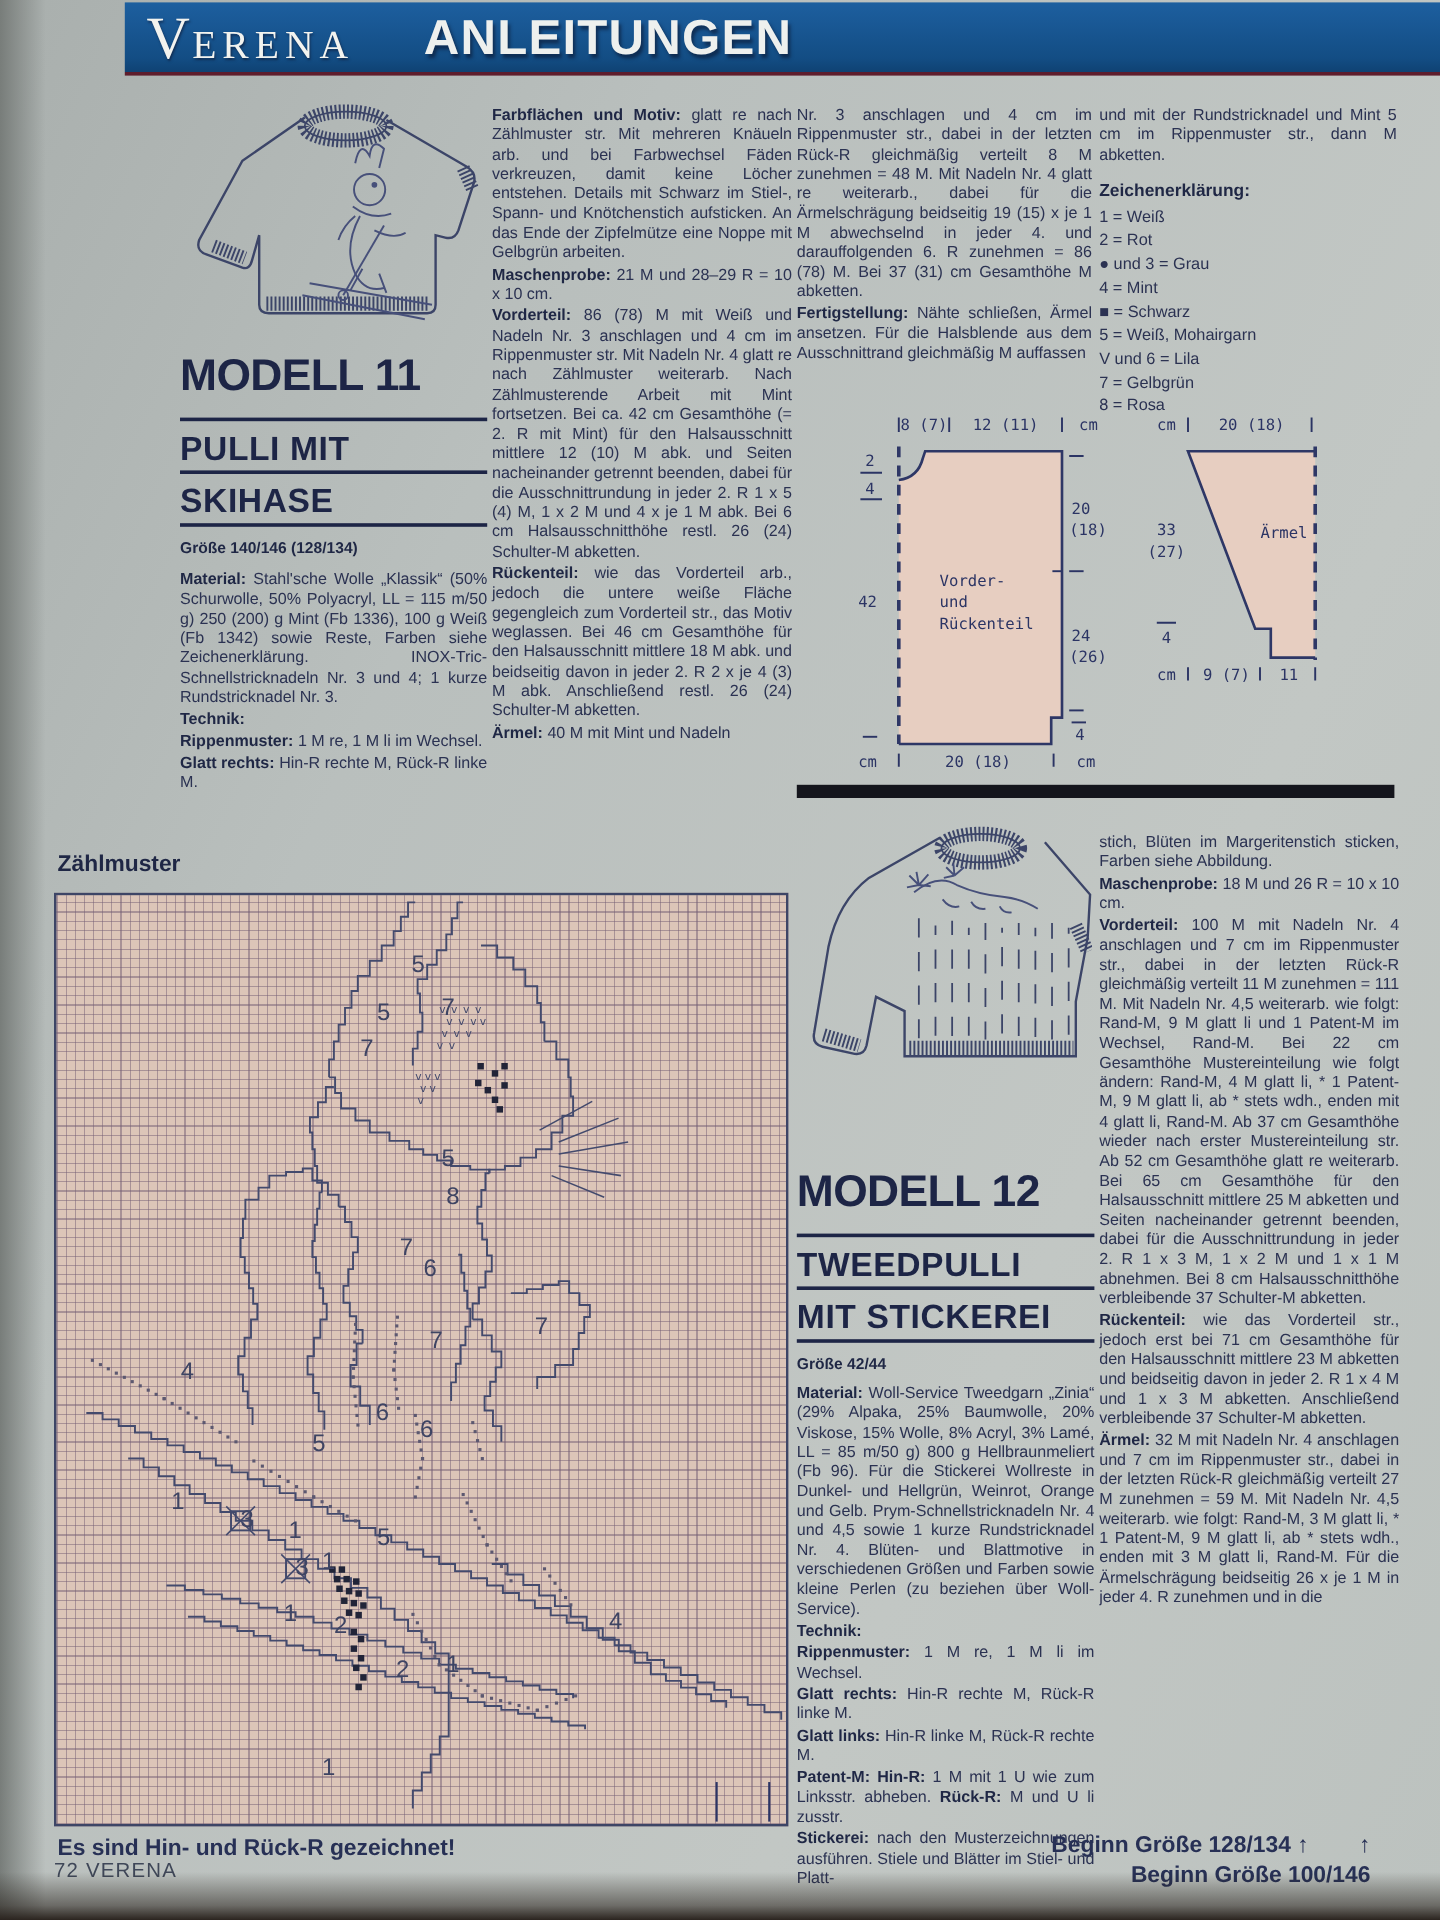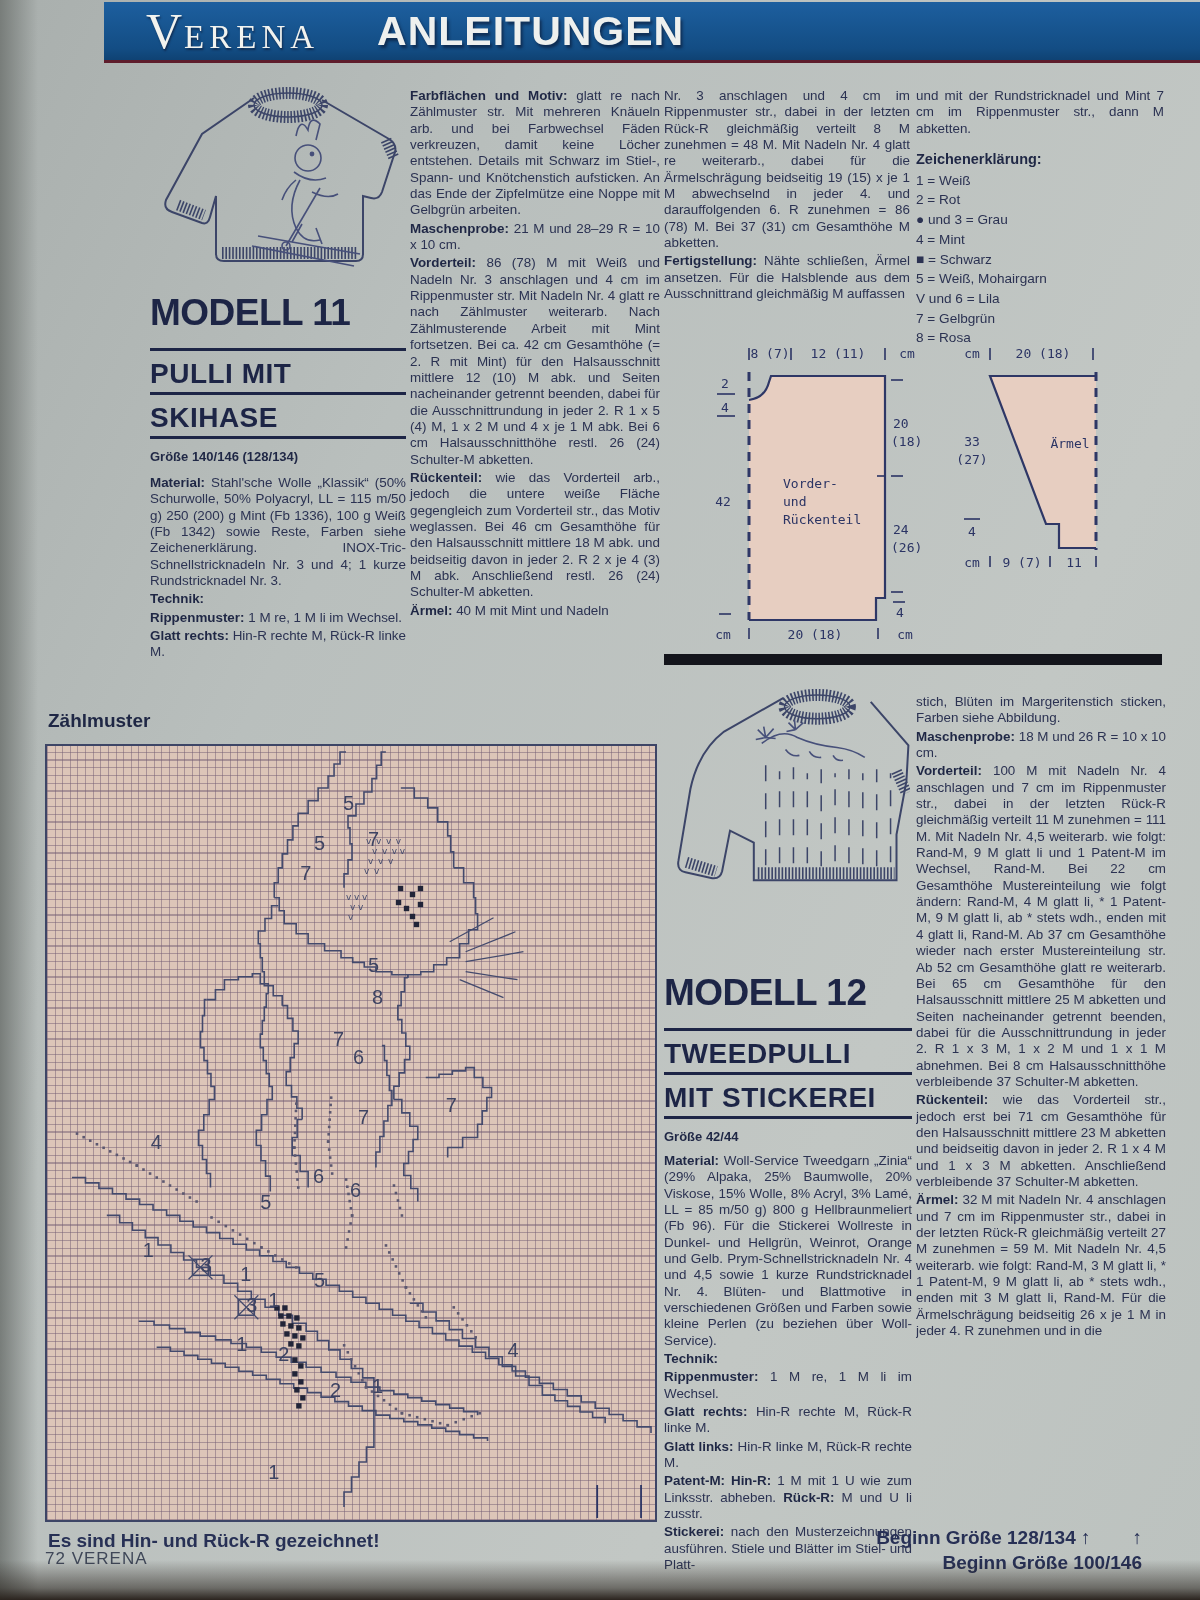--- a/index.html
+++ b/index.html
@@ -10,21 +10,21 @@
   .gutter{position:absolute;left:0;top:0;width:40px;height:1600px;
     background:linear-gradient(90deg,#787d7a,rgba(183,189,187,0) 95%);}
   .bottom-shadow{position:absolute;left:0;top:1560px;width:1200px;height:40px;
     background:linear-gradient(180deg,rgba(40,34,28,0),rgba(40,34,28,.55) 70%,#2b241f);}
   .abs{position:absolute;}
   
   .banner{position:absolute;left:104px;top:2px;width:1096px;height:58px;
     background:linear-gradient(180deg,#1d5f9f,#134d84 80%,#0f4273);
     display:flex;align-items:center;border-bottom:3px solid #5e1d2c;}
   .brand{font-family:"Liberation Serif",serif;font-size:33px;color:#f2f3ef;
-    letter-spacing:5px;margin-left:42px;text-shadow:1px 2px 2px rgba(15,25,50,.65);}
+    letter-spacing:5px;margin-left:18px;text-shadow:1px 2px 2px rgba(15,25,50,.65);}
   .brand::first-letter{font-size:50px;letter-spacing:2px;}
   .sectiontitle{font-weight:bold;font-size:41px;color:#eef0ee;letter-spacing:1px;
     margin-left:58px;text-shadow:2px 3px 3px rgba(10,20,45,.6);}
   
   .body-text{font-size:13.4px;line-height:1.22;text-align:justify;color:#2b3252;}
   .body-text p{margin:0 0 2px 0;}
   .body-text b{color:#1f2745;}
   .h1{font-weight:bold;color:#1d2546;font-size:37px;letter-spacing:-0.5px;
     border-bottom:3px solid #1d2546;padding-bottom:14px;margin:0 0 7px 0;}
   .h2{font-weight:bold;color:#1d2546;font-size:28px;letter-spacing:.5px;
@@ -120,21 +120,21 @@
     <p><b>Rückenteil:</b> <span>wie das Vorderteil arb., jedoch die untere weiße Fläche gegengleich zum Vorderteil str., das Motiv weglassen. Bei 46 cm Gesamthöhe für den Halsausschnitt mittlere 18 M abk. und beidseitig davon in jeder 2. R 2 x je 4 (3) M abk. Anschließend restl. 26 (24) Schulter-M abketten.</span></p>
     <p><b>Ärmel:</b> <span>40 M mit Mint und Nadeln</span></p>
   </div>
 
   <div class="abs body-text" style="left:664px;top:88px;width:246px">
     <p><span>Nr. 3 anschlagen und 4 cm im Rippenmuster str., dabei in der letzten Rück-R gleichmäßig verteilt 8 M zunehmen = 48 M. Mit Nadeln Nr. 4 glatt re weiterarb., dabei für die Ärmelschrägung beidseitig 19 (15) x je 1 M abwechselnd in jeder 4. und darauffolgenden 6. R zunehmen = 86 (78) M. Bei 37 (31) cm Gesamthöhe M abketten.</span></p>
     <p><b>Fertigstellung:</b> <span>Nähte schließen, Ärmel ansetzen. Für die Halsblende aus dem Ausschnittrand gleichmäßig M auffassen</span></p>
   </div>
 
   <div class="abs body-text" style="left:916px;top:88px;width:248px">
-    <p><span>und mit der Rundstricknadel und Mint 7 cm im Rippenmuster str., dann M abketten.</span></p>
+    <p><span>und mit der Rundstricknadel und Mint 5 cm im Rippenmuster str., dann M abketten.</span></p>
     <div class="legend-heading">Zeichenerklärung:</div>
     <div class="legend-item">1 = Weiß</div>
     <div class="legend-item">2 = Rot</div>
     <div class="legend-item">● und 3 = Grau</div>
     <div class="legend-item">4 = Mint</div>
     <div class="legend-item">■ = Schwarz</div>
     <div class="legend-item">5 = Weiß, Mohairgarn</div>
     <div class="legend-item">V und 6 = Lila</div>
     <div class="legend-item">7 = Gelbgrün</div>
     <div class="legend-item">8 = Rosa</div>

